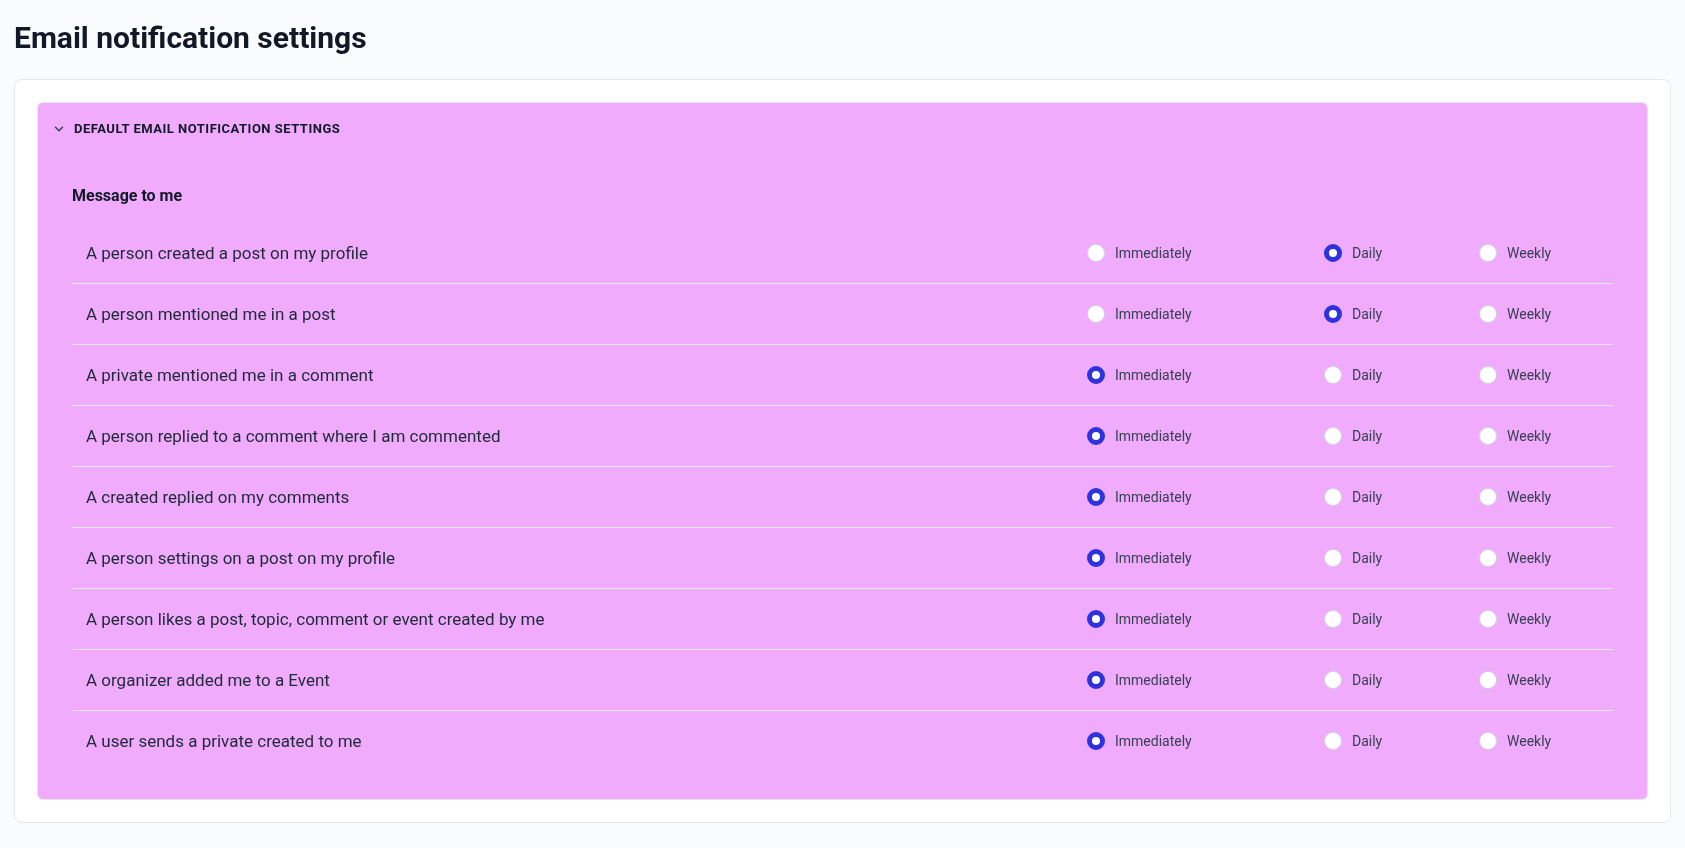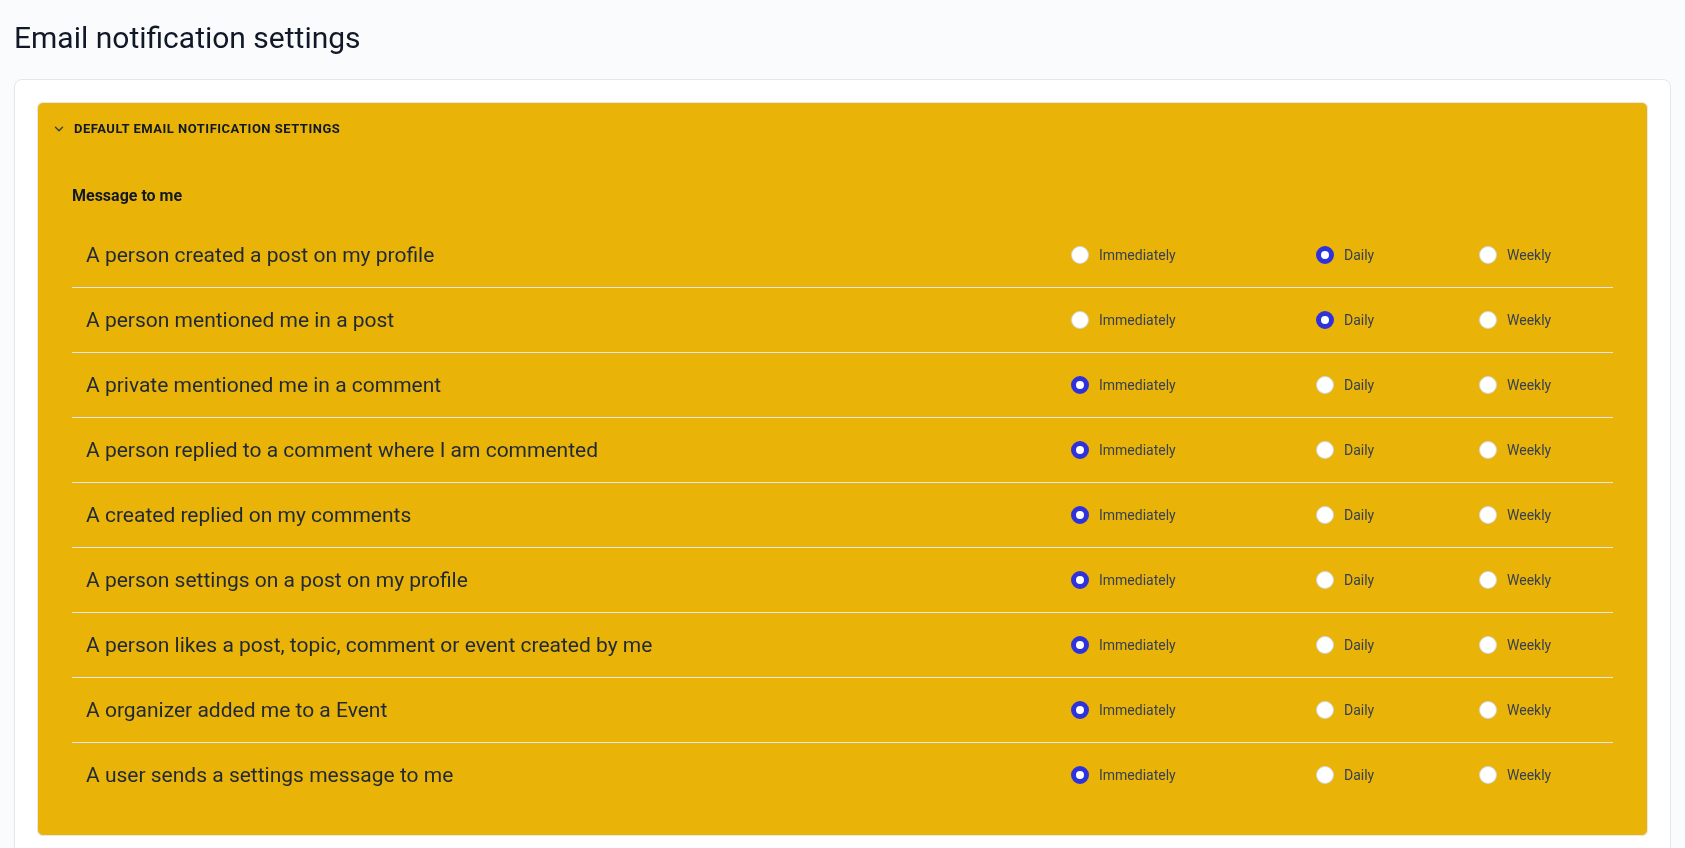--- a/index.html
+++ b/index.html
@@ -7,32 +7,32 @@
     font-family: -apple-system, BlinkMacSystemFont, "Segoe UI", Roboto, Helvetica, Arial, sans-serif;
     background: #fafbfc;
     color: #1f2937;
     width: 1685px;
   }
   .page {
     padding: 0 14px 40px 14px;
   }
   .page-title {
     font-size: 30px;
-    font-weight: 400;
+    font-weight: 700;
     padding: 20px 0 24px 0;
     color: #111827;
   }
   .card {
     background: #fff;
     border: 1px solid #e5e7eb;
     border-radius: 8px;
     padding: 22px;
   }
   .panel {
-    background: #eab308;
+    background: #f0abfc;
     border: 1px solid #e5e7eb;
     border-radius: 6px;
   }
   .panel-header {
     display: flex;
     align-items: center;
     gap: 8px;
     padding: 18px 14px;
     cursor: pointer;
   }
@@ -62,26 +62,26 @@
   }
   .row {
     display: flex;
     align-items: center;
     border-bottom: 1px solid #e5e7eb;
     padding: 20px 14px;
   }
   .row:last-child { border-bottom: none; }
   .row-label {
     flex: 1;
-    font-size: 21px;
+    font-size: 17px;
     color: #1f2937;
   }
   .options {
     display: flex;
-    gap: 11px;
+    gap: 3px;
   }
   .opt {
     display: flex;
     align-items: center;
     gap: 10px;
     cursor: pointer;
   }
   .opt.col-immediately { width: 234px; }
   .opt.col-daily       { width: 152px; }
   .opt.col-weekly      { width: 120px; }
@@ -255,21 +255,21 @@
                   <span class="radio"></span>
                   <span class="opt-label">Daily</span>
                 </label>
                 <label class="opt col-weekly">
                   <span class="radio"></span>
                   <span class="opt-label">Weekly</span>
                 </label>
               </div>
             </div>
             <div class="row">
-              <div class="row-label">A user sends a settings message to me</div>
+              <div class="row-label">A user sends a private created to me</div>
               <div class="options">
                 <label class="opt col-immediately">
                   <span class="radio checked"></span>
                   <span class="opt-label">Immediately</span>
                 </label>
                 <label class="opt col-daily">
                   <span class="radio"></span>
                   <span class="opt-label">Daily</span>
                 </label>
                 <label class="opt col-weekly">

